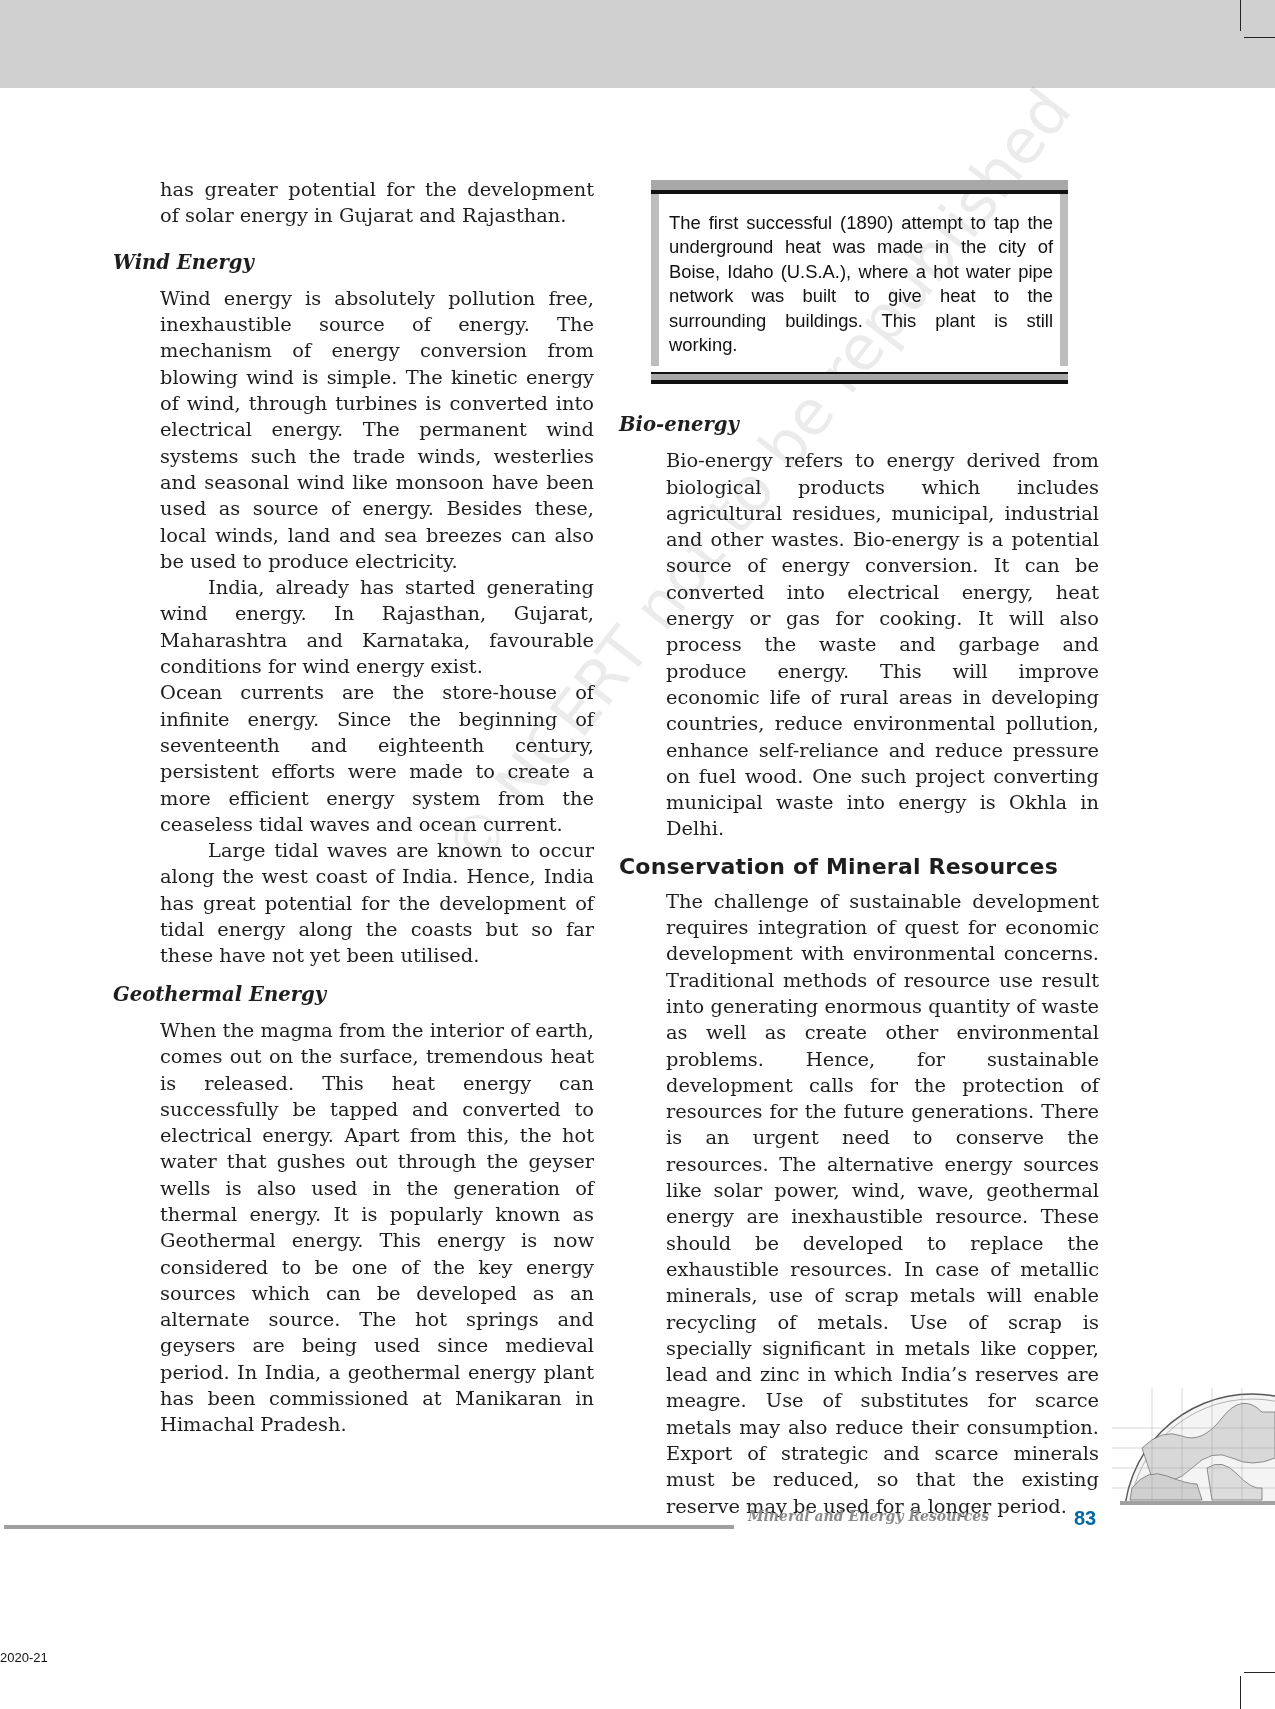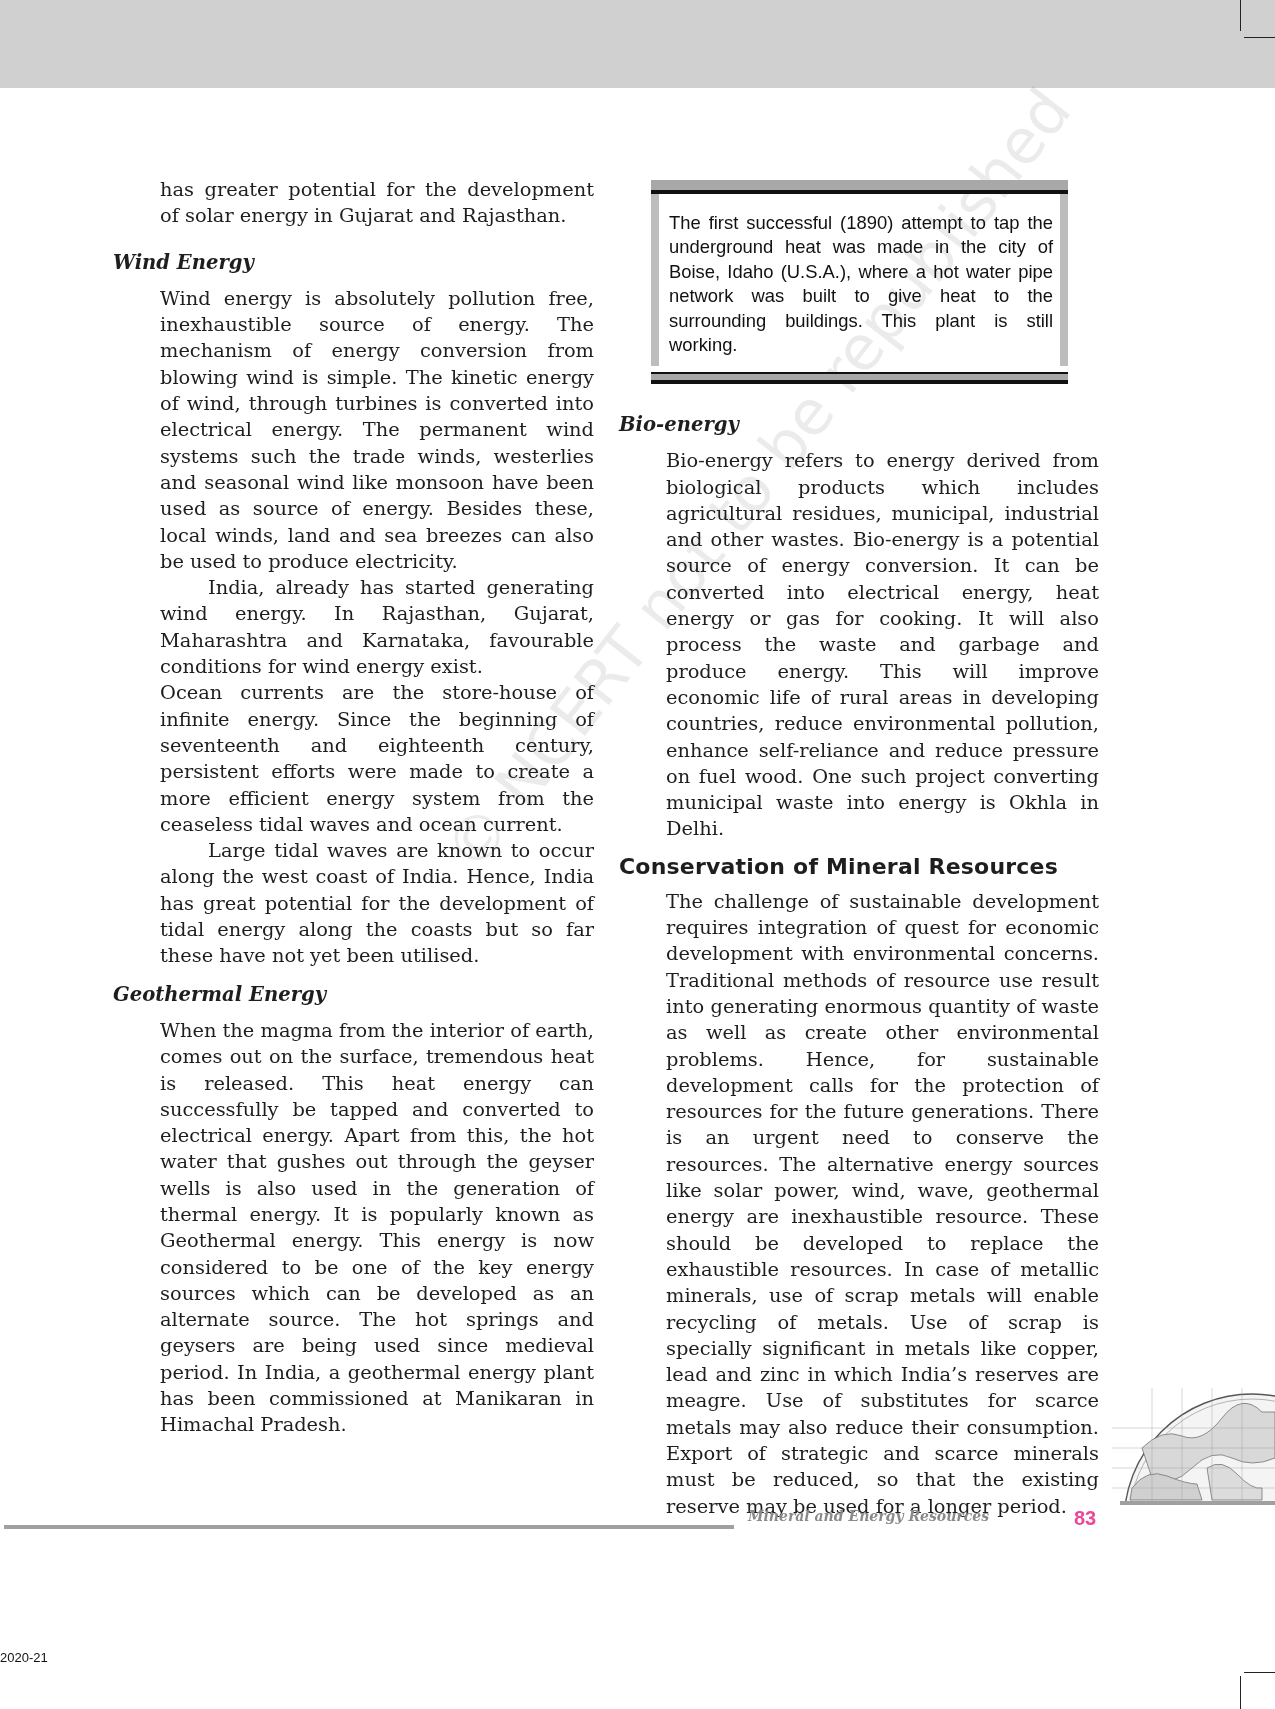--- a/index.html
+++ b/index.html
@@ -30,21 +30,21 @@
   .bn-right { position: absolute; right: 0; top: 14px; width: 8px; height: 172px; background: #bdbdbd; }
   .bn-body { position: absolute; left: 18px; top: 31px; width: 384px; font-family: "Liberation Sans", "DejaVu Sans", sans-serif; font-size: 18.4px; line-height: 24.4px; text-align: justify; text-align-last: left; color: #111; }
   .bn-bot-line { position: absolute; left: 0; top: 192px; width: 100%; height: 2px; background: #111; }
   .bn-bot-grey { position: absolute; left: 0; top: 194px; width: 100%; height: 6px; background: #a8a8a8; }
   .bn-bot-black { position: absolute; left: 0; top: 200px; width: 100%; height: 4px; background: #111; }
 
   .watermark { position: absolute; left: 430px; top: 840px; font-family: "DejaVu Sans", sans-serif; font-size: 62px; color: rgba(0,0,0,0.08); transform: rotate(-52deg); transform-origin: left top; white-space: nowrap; pointer-events: none; }
 
   .footer-rule { position: absolute; left: 4px; top: 1525px; width: 730px; height: 4px; background: #a0a0a0; }
   .footer-title { position: absolute; left: 748px; top: 1508px; font-family: "DejaVu Serif", serif; font-style: italic; font-weight: bold; font-size: 14px; color: #8a8a8a; }
-  .page-number { position: absolute; left: 1074px; top: 1507px; font-family: "Liberation Sans", "DejaVu Sans", sans-serif; font-weight: bold; font-size: 20px; color: #ec4899; }
+  .page-number { position: absolute; left: 1074px; top: 1507px; font-family: "Liberation Sans", "DejaVu Sans", sans-serif; font-weight: bold; font-size: 20px; color: #0369a1; }
   .globe-icon { position: absolute; left: 1112px; top: 1388px; width: 163px; height: 120px; }
   .year-stamp { position: absolute; left: 0; width: 1099px; top: 1650px; text-align: left; font-family: "Liberation Sans", "DejaVu Sans", sans-serif; font-size: 13px; color: #111; }
 </style>
 </head>
 <body>
 
 <div class="top-band"></div>
 <div class="crop-mark cm-top-v"></div>
 <div class="crop-mark cm-top-h"></div>
 <div class="crop-mark cm-bot-h"></div>

